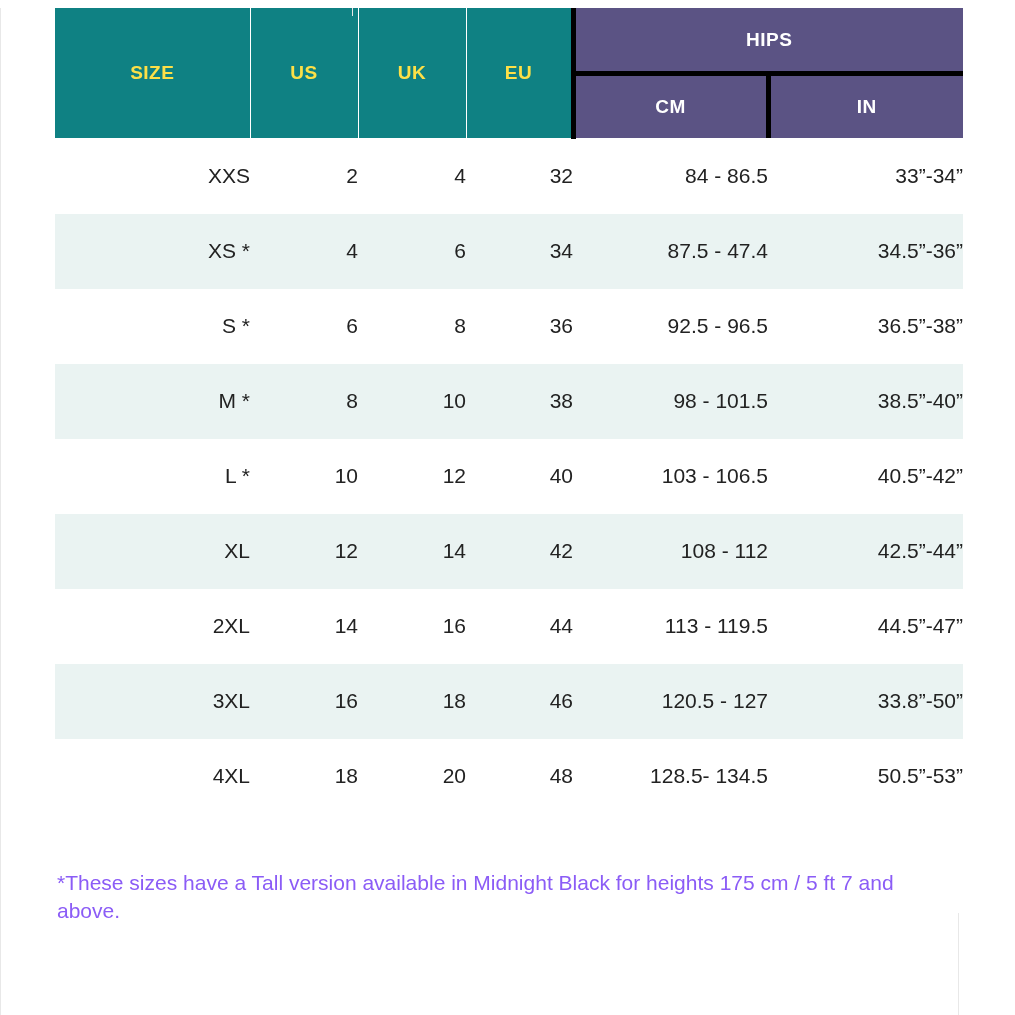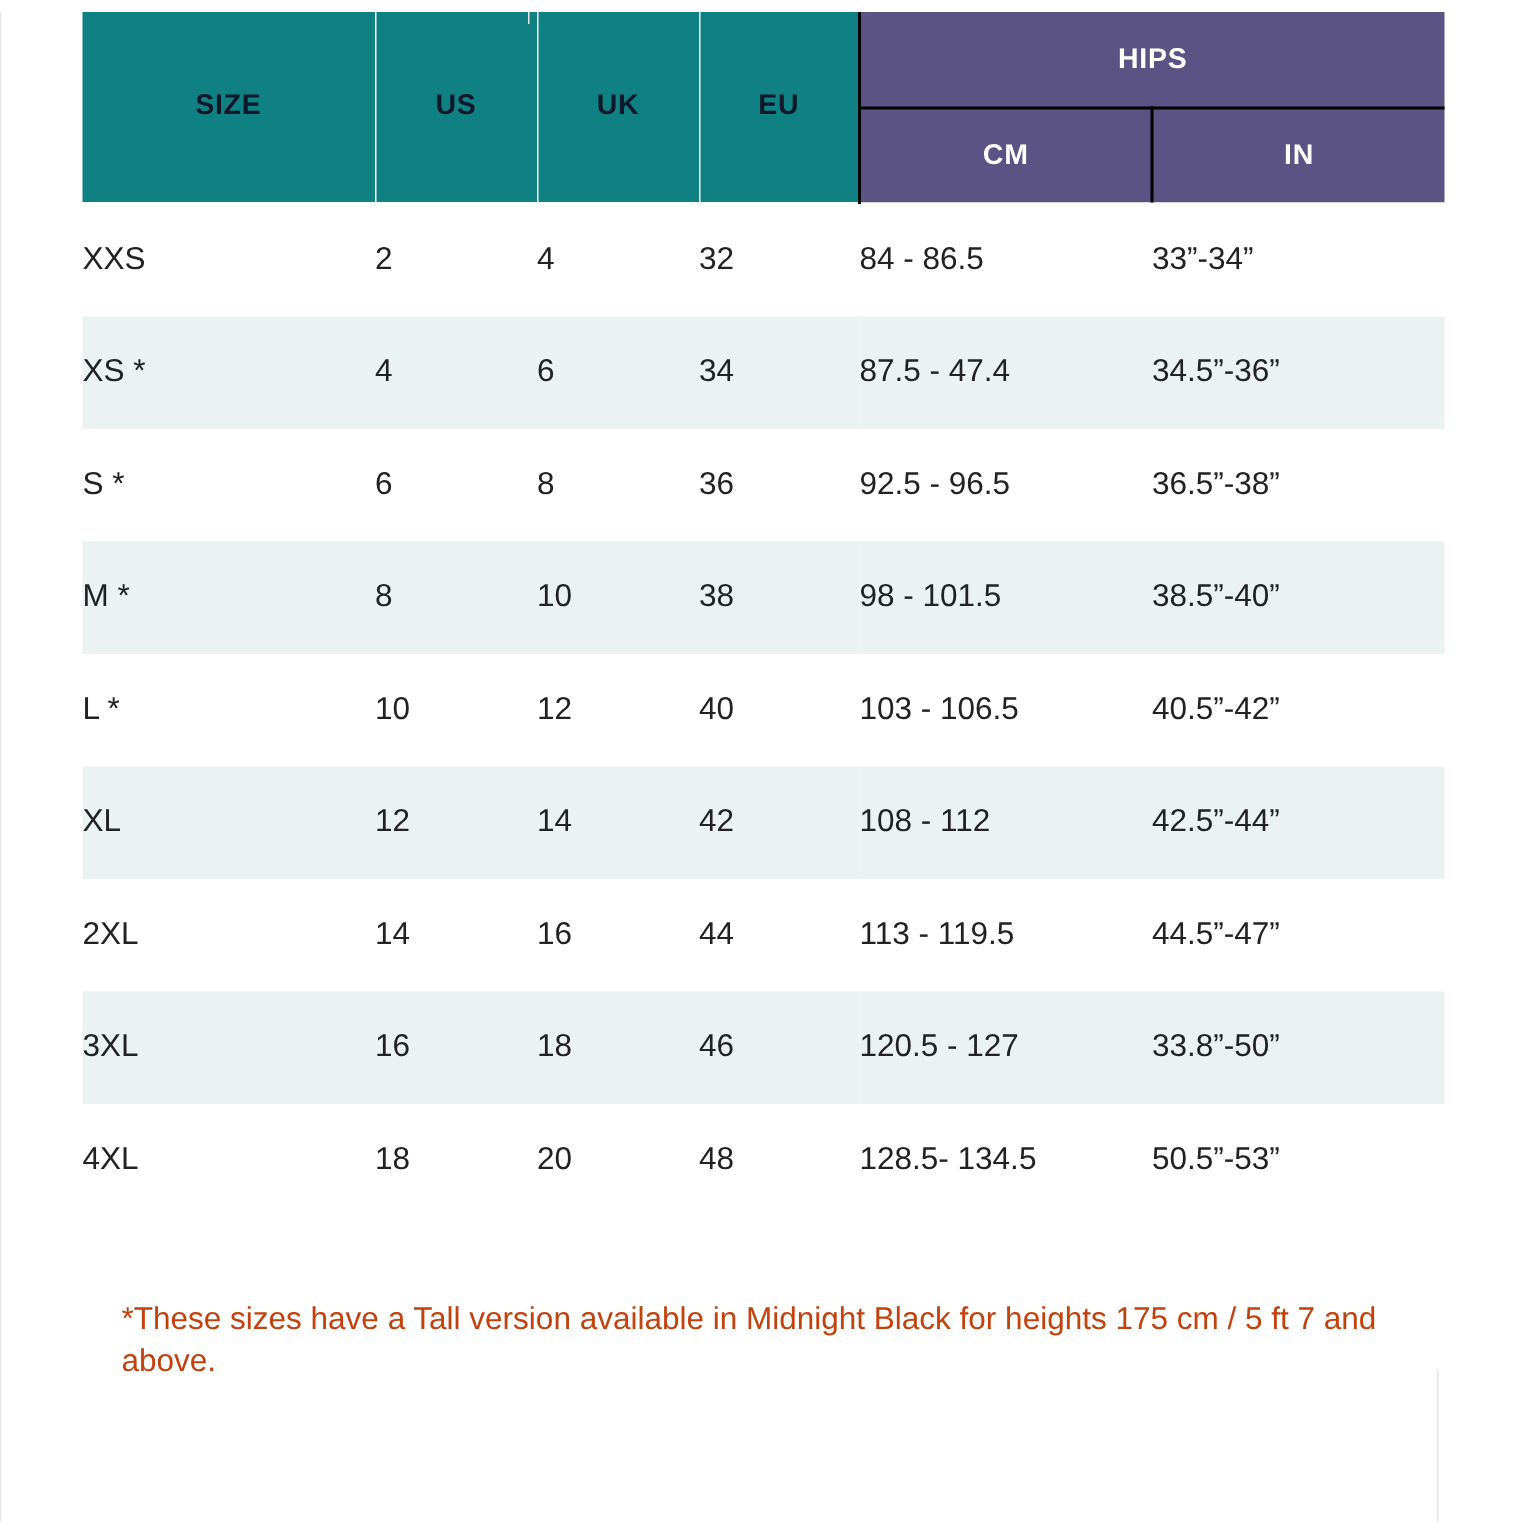--- a/index.html
+++ b/index.html
@@ -28,66 +28,66 @@
   }
   table.size-table col.c-size { width: 195px; }
   table.size-table col.c-us   { width: 108px; }
   table.size-table col.c-uk   { width: 108px; }
   table.size-table col.c-eu   { width: 107px; }
   table.size-table col.c-cm   { width: 195px; }
   table.size-table col.c-in   { width: 195px; }
 
   th.teal {
     background: #0f8183;
-    color: #0f172a;
+    color: #fde047;
     font-size: 19px;
     font-weight: bold;
     letter-spacing: 0.5px;
     text-align: center;
     vertical-align: middle;
     border: 1px solid #ffffff;
     border-top: none;
     border-left: none;
     padding: 0;
     height: 125px;
   }
   th.teal.first { border-left: none; }
   th.purple {
     background: #5b5384;
     color: #ffffff;
     font-size: 19px;
     font-weight: bold;
     letter-spacing: 0.5px;
     text-align: center;
     vertical-align: middle;
-    border: 2px solid #000000;
+    border: 5px solid #000000;
     padding: 0;
   }
   th.purple.top { height: 63px; border-top: none; border-right: none; }
   th.purple.sub { height: 62px; border-bottom: none; }
   th.purple.sub.last { border-right: none; }
 
   td.cell {
     height: 75px;
-    text-align: left;
+    text-align: right;
     vertical-align: middle;
     font-size: 21px;
     color: #222222;
     border: none;
     padding: 0;
   }
   tr.alt td.cell { background: #eaf3f2; }
   tr.plain td.cell { background: #ffffff; }
 
   .notes {
-    margin: 55px 0 0 81px;
+    margin: 55px 0 0 57px;
     width: 900px;
     font-size: 21px;
     line-height: 1.35;
-    color: #c2410c;
+    color: #8b5cf6;
   }
   .notes p { margin: 0 0 26px 0; }
   .notes p:last-child { margin-bottom: 0; }
 
   
   .guide {
     position: absolute;
     width: 1px;
     background: #e8e8e8;
   }

